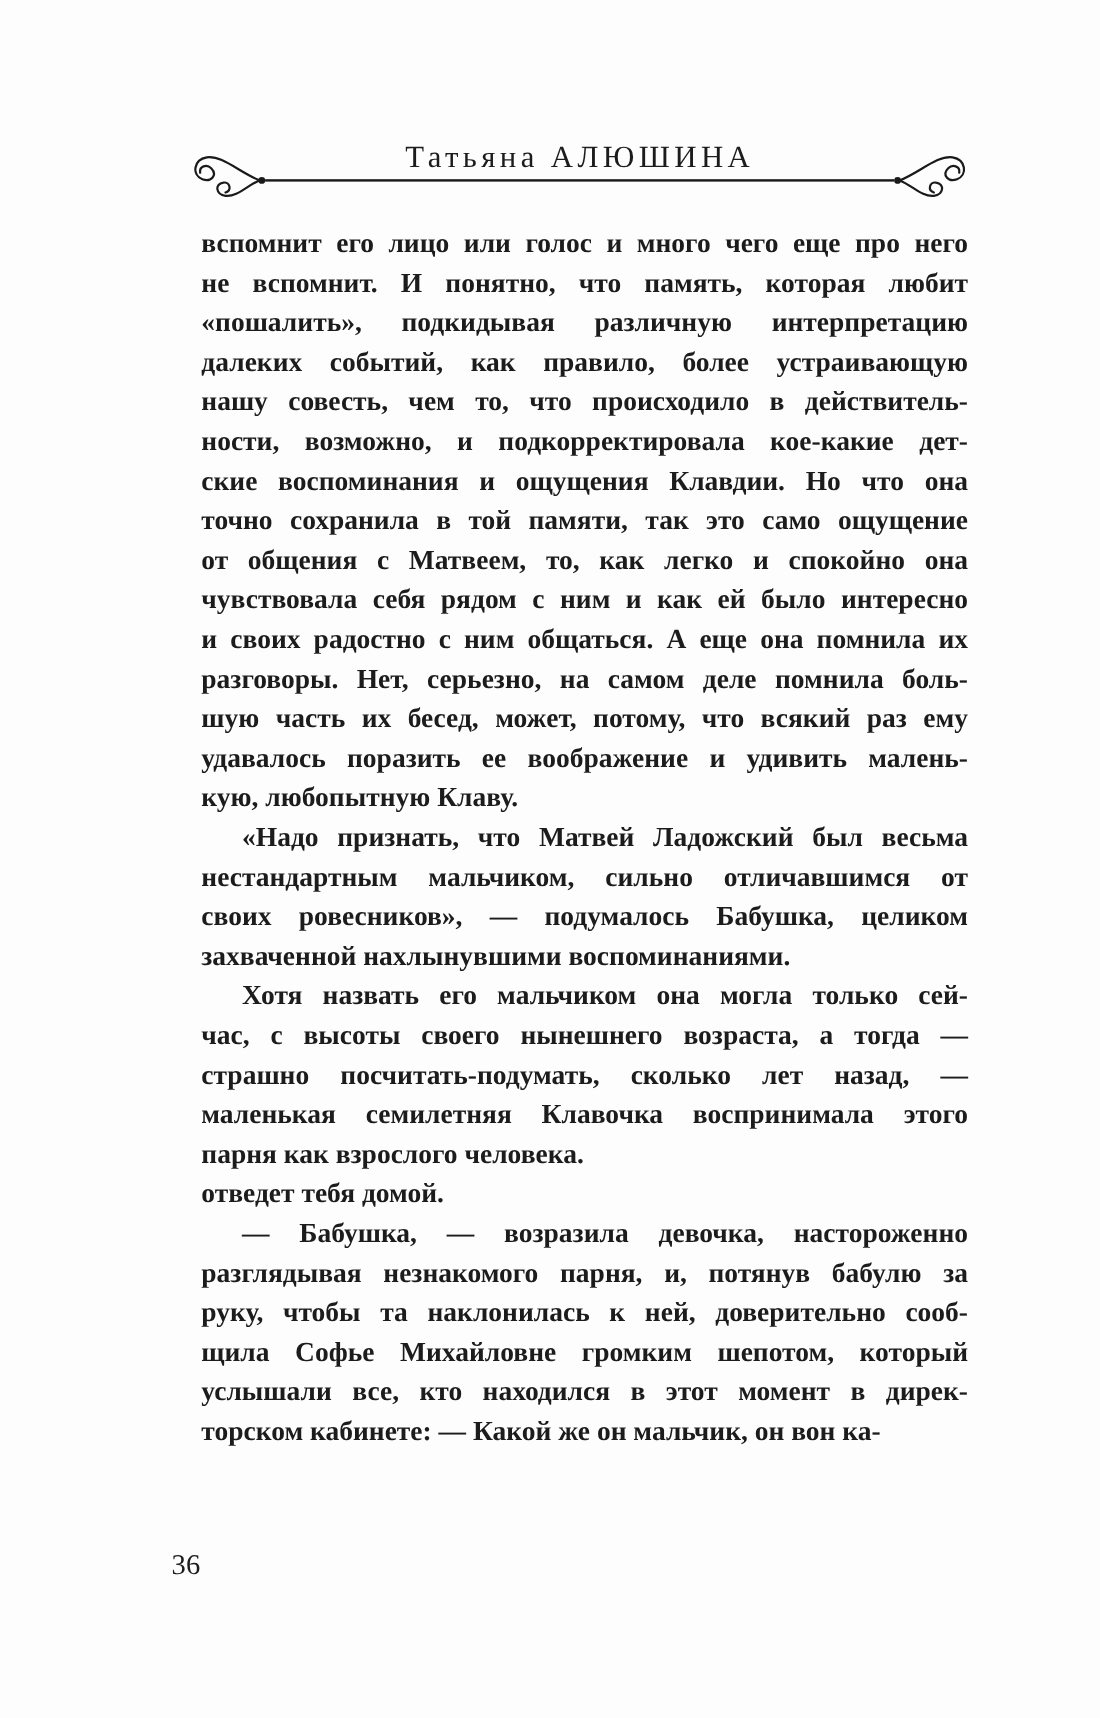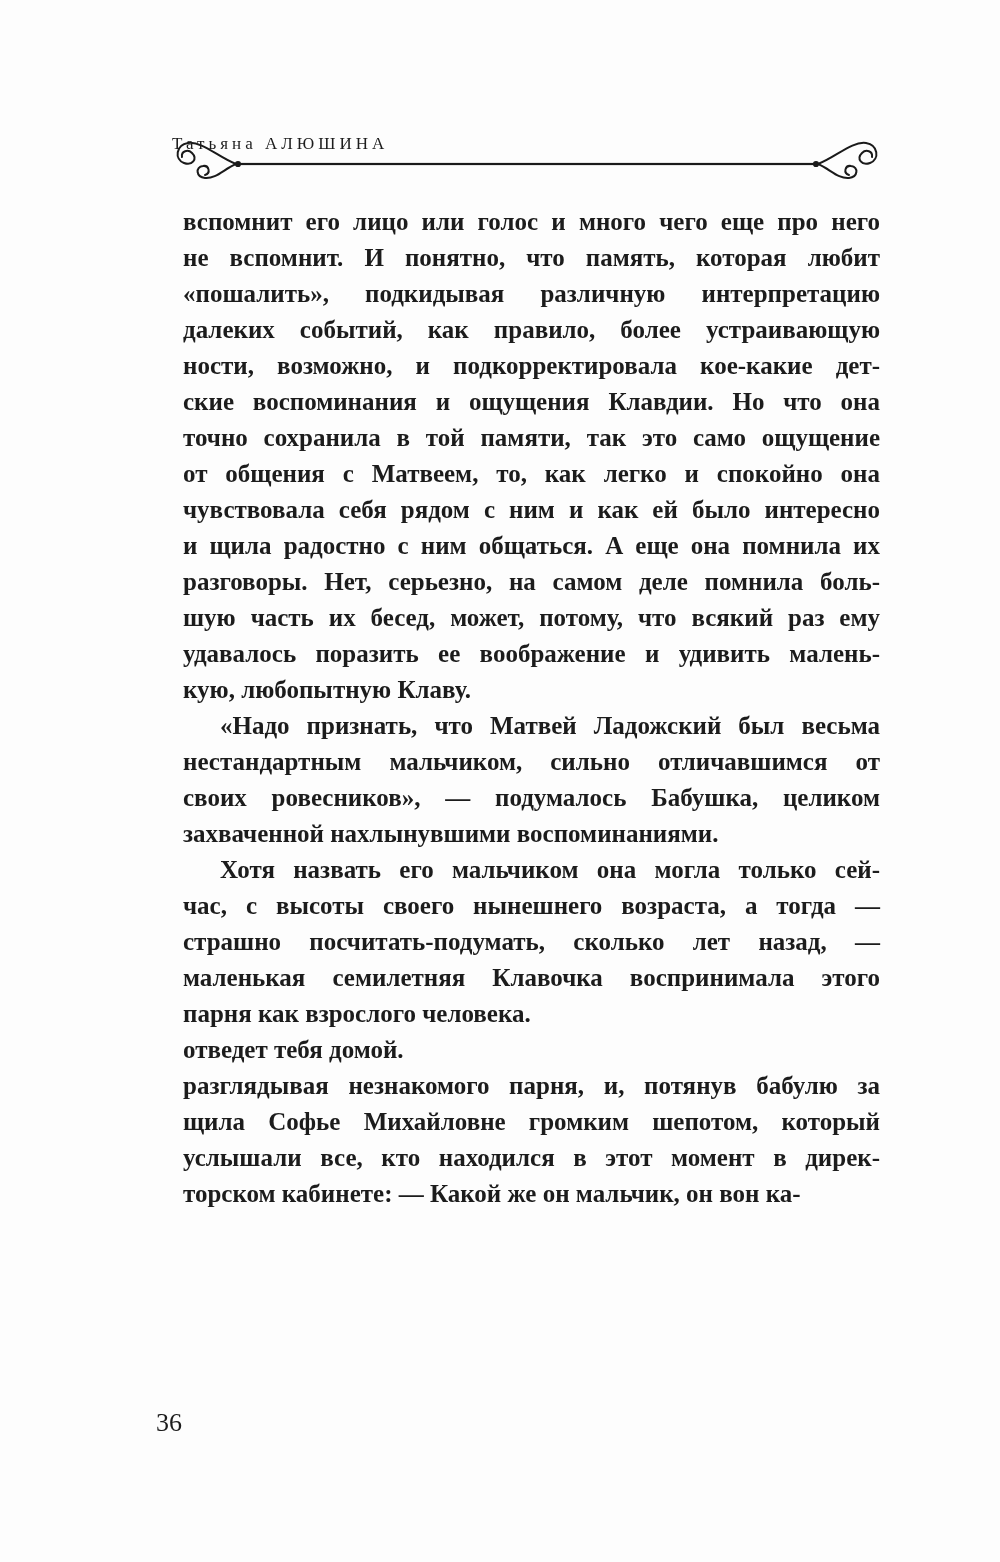--- a/index.html
+++ b/index.html
@@ -17,22 +17,22 @@
     overflow:hidden;
   }
   .book-page{position:absolute;inset:0;}
 
   
   .page-header{
     position:absolute;top:130px;left:172px;width:710px;height:60px;
   }
   .author{
     position:absolute;top:0;left:0;right:0;
-    text-align:left;
-    font-size:17px;line-height:27px;
+    text-align:center;
+    font-size:28px;line-height:27px;
     letter-spacing:4px;
     color:var(--text-color);
     white-space:nowrap;
   }
   .ornament-svg{
     position:absolute;top:3px;left:0;
     width:710px;height:56px;
     display:block;
   }
   .ornament-svg path{stroke:var(--ornament-color);stroke-width:2;fill:none;stroke-linecap:round;}
@@ -84,26 +84,27 @@
     </svg>
     <div class="author">Татьяна АЛЮШИНА</div>
   </header>
 
   <main class="text-column" id="paragraphs">
       <div class="paragraph">
         <div class="line">вспомнит его лицо или голос и много чего еще про него</div>
         <div class="line">не вспомнит. И понятно, что память, которая любит</div>
         <div class="line">«пошалить», подкидывая различную интерпретацию</div>
         <div class="line">далеких событий, как правило, более устраивающую</div>
+        <div class="line">нашу совесть, чем то, что происходило в действитель-</div>
         <div class="line">ности, возможно, и подкорректировала кое-какие дет-</div>
         <div class="line">ские воспоминания и ощущения Клавдии. Но что она</div>
         <div class="line">точно сохранила в той памяти, так это само ощущение</div>
         <div class="line">от общения с Матвеем, то, как легко и спокойно она</div>
         <div class="line">чувствовала себя рядом с ним и как ей было интересно</div>
-        <div class="line">и щила радостно с ним общаться. А еще она помнила их</div>
+        <div class="line">и своих радостно с ним общаться. А еще она помнила их</div>
         <div class="line">разговоры. Нет, серьезно, на самом деле помнила боль-</div>
         <div class="line">шую часть их бесед, может, потому, что всякий раз ему</div>
         <div class="line">удавалось поразить ее воображение и удивить малень-</div>
         <div class="line last">кую, любопытную Клаву.</div>
       </div>
       <div class="paragraph">
         <div class="line indent">«Надо признать, что Матвей Ладожский был весьма</div>
         <div class="line">нестандартным мальчиком, сильно отличавшимся от</div>
         <div class="line">своих ровесников», — подумалось Бабушка, целиком</div>
         <div class="line last">захваченной нахлынувшими воспоминаниями.</div>
@@ -112,21 +113,23 @@
         <div class="line indent">Хотя назвать его мальчиком она могла только сей-</div>
         <div class="line">час, с высоты своего нынешнего возраста, а тогда —</div>
         <div class="line">страшно посчитать-подумать, сколько лет назад, —</div>
         <div class="line">маленькая семилетняя Клавочка воспринимала этого</div>
         <div class="line last">парня как взрослого человека.</div>
       </div>
       <div class="paragraph">
         <div class="line last">отведет тебя домой.</div>
       </div>
       <div class="paragraph">
+        <div class="line indent">— Бабушка, — возразила девочка, настороженно</div>
         <div class="line">разглядывая незнакомого парня, и, потянув бабулю за</div>
+        <div class="line">руку, чтобы та наклонилась к ней, доверительно сооб-</div>
         <div class="line">щила Софье Михайловне громким шепотом, который</div>
         <div class="line">услышали все, кто находился в этот момент в дирек-</div>
         <div class="line last">торском кабинете: — Какой же он мальчик, он вон ка-</div>
       </div>
     </main>
 
   <footer class="page-footer">
     <div class="page-number">36</div>
   </footer>
 

